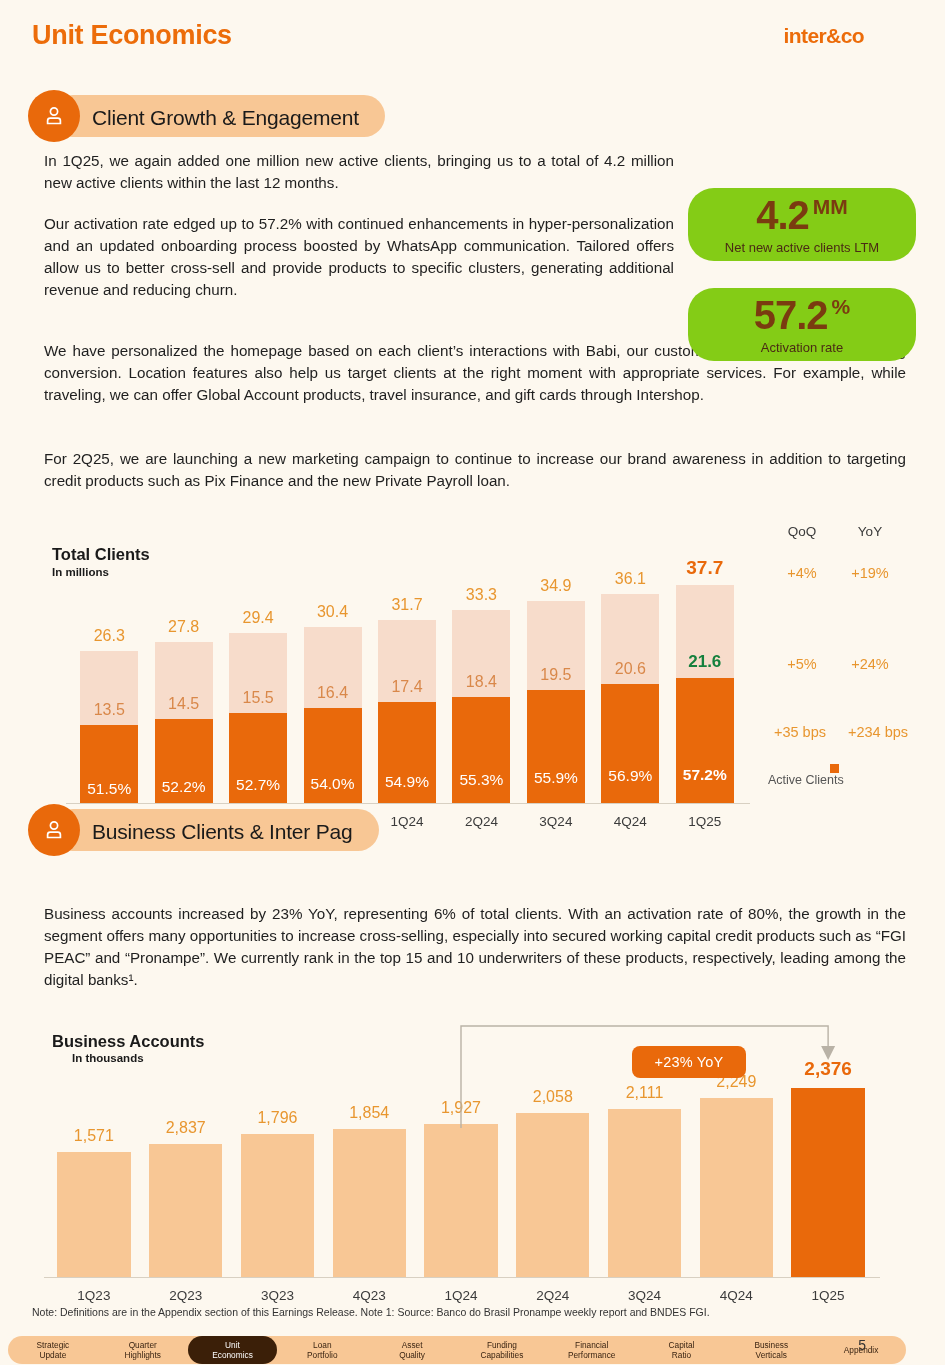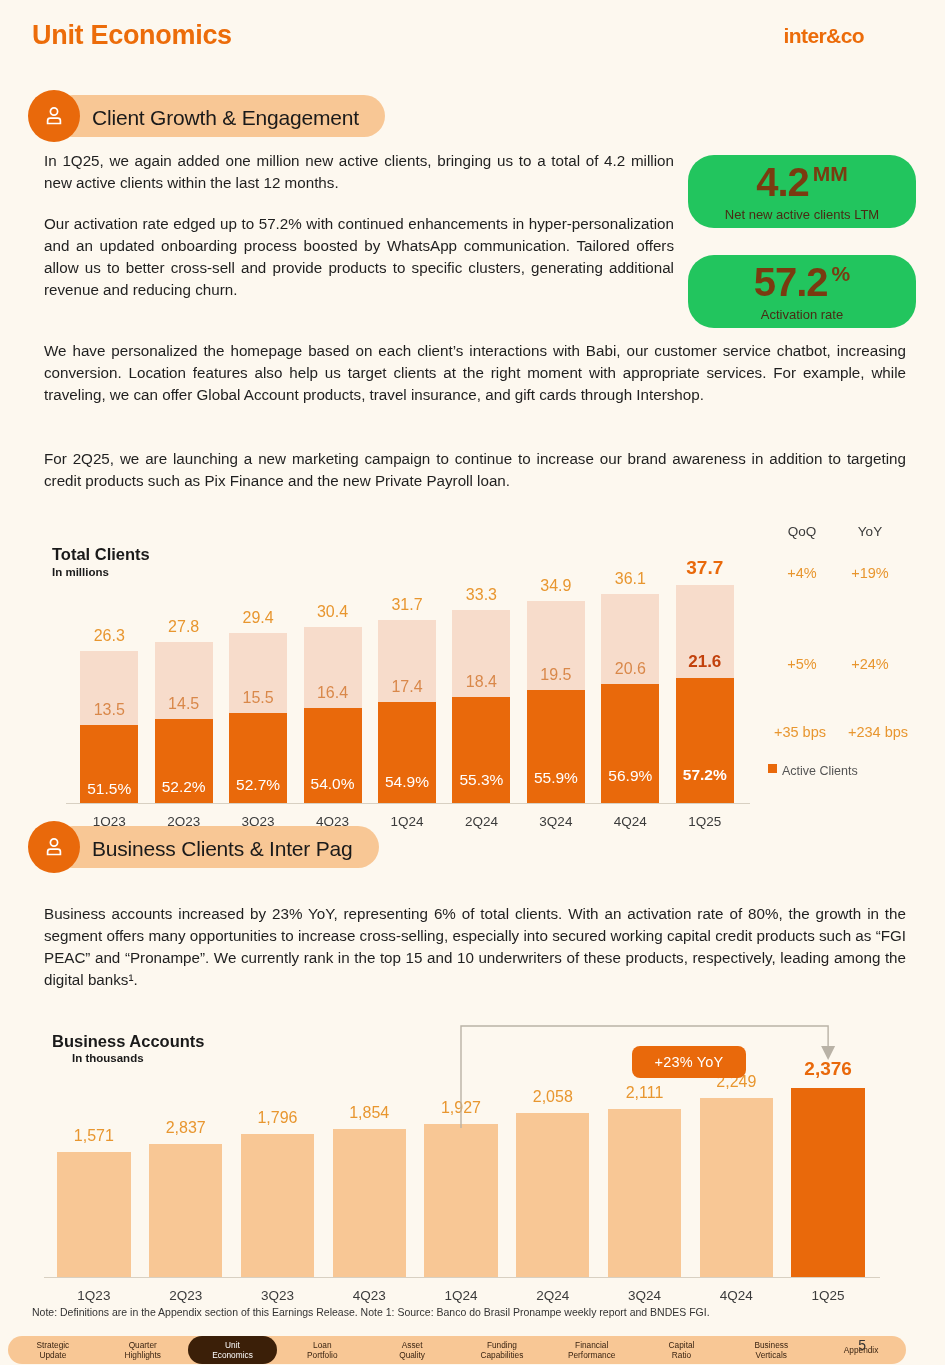--- a/index.html
+++ b/index.html
@@ -41,22 +41,22 @@
 
   
   .body-text {
     position:absolute;
     font-size:15.2px; line-height:22px; color:#1f1f1f;
     text-align:justify; text-justify:inter-word;
   }
 
   
   .kpi-card {
-    position:absolute; background:#22c55e; border-radius:26px;
-    display:flex; flex-direction:column; align-items:center; justify-content:center;
+    position:absolute; background:#84cc16; border-radius:26px;
+    display:flex; flex-direction:column; align-items:center; justify-content:center;margin-top:33px;
   }
   .kpi-value { font-size:40px; font-weight:bold; color:#7A3B10; line-height:1; letter-spacing:-1px; }
   .kpi-unit  { font-size:21px; font-weight:bold; color:#7A3B10; vertical-align:super; margin-left:4px; }
   .kpi-label { font-size:13px; color:#4a2b14; margin-top:5px; }
 
   
   .chart-title { position:absolute; font-size:16.5px; font-weight:bold; color:#1a1a1a; }
   .chart-sub   { position:absolute; font-size:11.5px; font-weight:bold; color:#1a1a1a; }
 
   .chart { position:absolute; }
@@ -65,31 +65,31 @@
   .bar-dark  { background:#E9690B; }
   .bar-light { background:#F7DCCB; }
   .bar-mid   { background:#F8C795; }
   .bar-lbl {
     position:absolute; text-align:center; font-size:16px; color:#E8962F;
     white-space:nowrap;
   }
   .bar-lbl.total { color:#E8962F; }
   .bar-lbl.total.hl { color:#E9690B; font-weight:bold; font-size:19px; }
   .bar-lbl.mid { color:#D9884A; }
-  .bar-lbl.mid.hl { color:#c2410c; font-weight:bold; font-size:17px; }
+  .bar-lbl.mid.hl { color:#15803d; font-weight:bold; font-size:17px; }
   .bar-lbl.inner { color:#ffffff; font-size:15.5px; }
   .bar-lbl.inner.hl { font-weight:bold; }
   .x-tick {
     position:absolute; text-align:center; font-size:13.5px; color:#3b3b3b;
   }
 
   
   .grow-head { position:absolute; font-size:13.5px; color:#3b3b3b; text-align:center; }
   .grow-val  { position:absolute; font-size:14.5px; color:#E8962F; text-align:center; white-space:nowrap; }
-  .legend { position:absolute; display:flex; align-items:flex-start; font-size:12.5px; color:#555; }
+  .legend { position:absolute; display:flex; align-items:flex-end; font-size:12.5px; color:#555;flex-direction:column; }
   .legend-swatch { width:9px; height:9px; background:#E9690B; margin-right:5px; }
 
   
   .callout {
     position:absolute; background:#E9690B; border-radius:8px;
     color:#fff; font-size:14.5px; display:flex; align-items:center; justify-content:center;
     letter-spacing:0.2px;
   }
 
   
@@ -226,21 +226,21 @@
   <div class="grow-val" style="left:838px; top:656px; width:64px;">+24%</div>
 
   <div class="grow-val" style="left:760px; top:724px; width:80px;">+35 bps</div>
   <div class="grow-val" style="left:836px; top:724px; width:84px;">+234 bps</div>
 
   <div class="legend" style="left:768px; top:764px;">
     <span class="legend-swatch"></span>
     <span>Active Clients</span>
   </div>
 
-  <div class="section-header" style="left:28px; top:821px;text-align:center;">
+  <div class="section-header" style="left:28px; top:804px;text-align:center;">
     <div class="section-icon">
       <svg width="24" height="24" viewBox="0 0 24 24" fill="none" stroke="#fff" stroke-width="1.7">
         <circle cx="12" cy="7.5" r="3.6"></circle>
         <path d="M5.6 19.5 V16.8 a2.6 2.6 0 0 1 2.6-2.6 h7.6 a2.6 2.6 0 0 1 2.6 2.6 v2.7 Z"></path>
       </svg>
     </div>
     <div class="section-pill">Business Clients &amp; Inter Pag</div>
   </div>
 
   <div class="body-text" style="left:44px; top:903px; width:862px;">Business accounts increased by 23% YoY, representing 6% of total clients. With an activation rate of 80%, the growth in the segment offers many opportunities to increase cross-selling, especially into secured working capital credit products such as “FGI PEAC” and “Pronampe”. We currently rank in the top 15 and 10 underwriters of these products, respectively, leading among the digital banks¹.</div>

